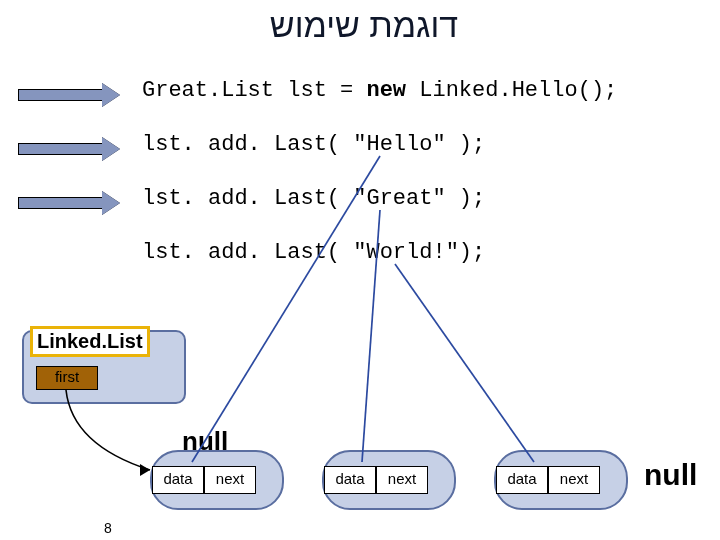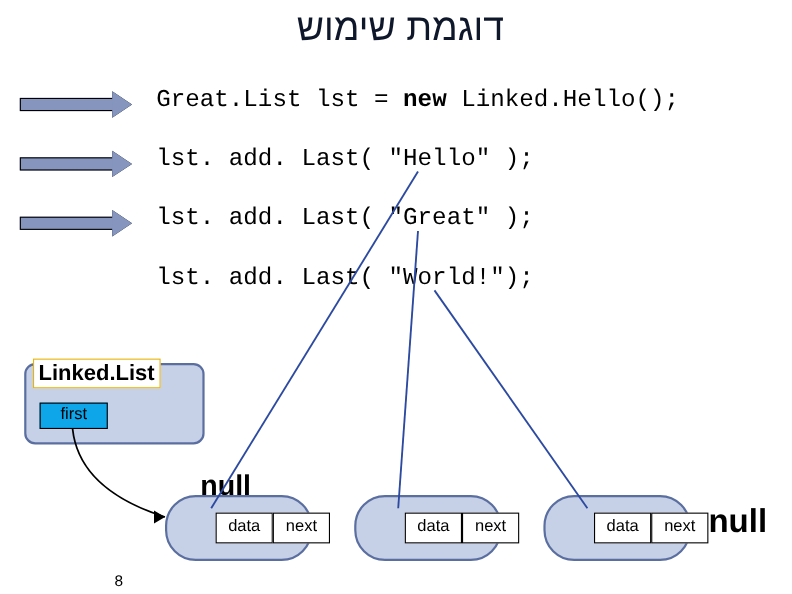--- a/index.html
+++ b/index.html
@@ -68,49 +68,48 @@
     width:160px;
     height:70px;
     background:#c6d0e6;
     border:2px solid #5a6ea0;
     border-radius:10px;
   }
   .ll-label{
     position:absolute;
     left:30px;top:326px;
     background:#fff;
-    border:1px solid #eab308;
+    border:3px solid #eab308;
     padding:1px 4px;
     font-size:20px;
     font-weight:bold;
     font-family:Arial,Helvetica,sans-serif;
   }
   .first-box{
     position:absolute;
     left:36px;top:366px;
     width:60px;height:22px;
-    background:#0ea5e9;
+    background:#a16207;
     border:1px solid #000;
     text-align:center;
     font-size:15px;
     line-height:20px;
   }
   
   .node{
     position:absolute;
     width:130px;height:56px;
     background:#c6d0e6;
     border:2px solid #5a6ea0;
     border-radius:28px/28px;
   }
   .node .cells{
     position:absolute;
-    left:24px;top:14px;
+    left:0;top:14px;
     display:flex;
-    padding-left:20px;
   }
   .node .cell{
     width:50px;height:26px;
     background:#fff;
     border:1px solid #000;
     text-align:center;
     font-size:15px;
     line-height:24px;
   }
   .null-label{

